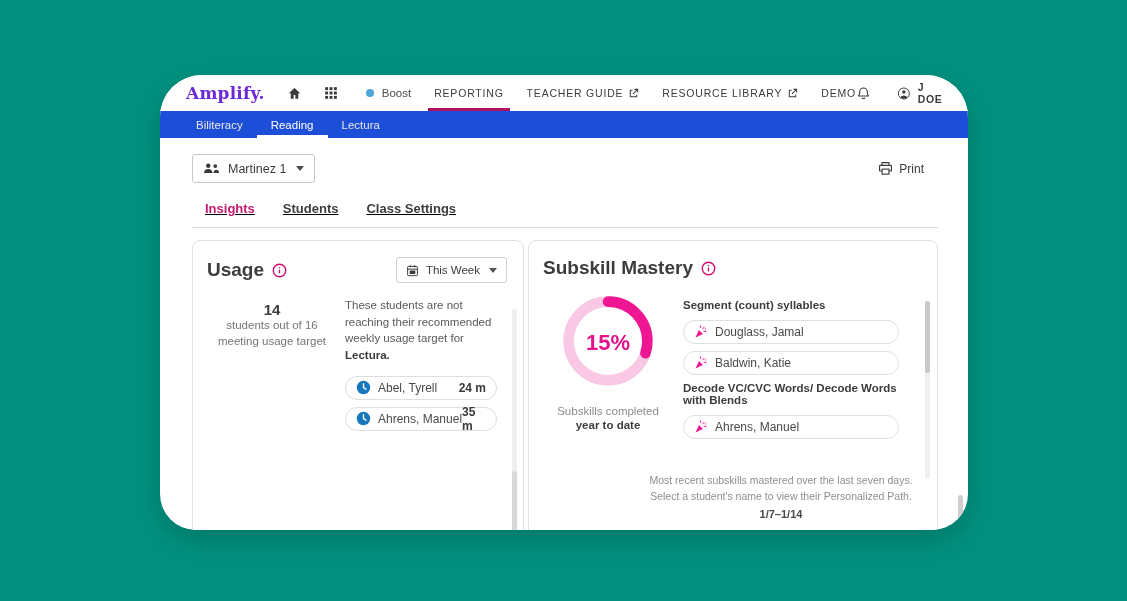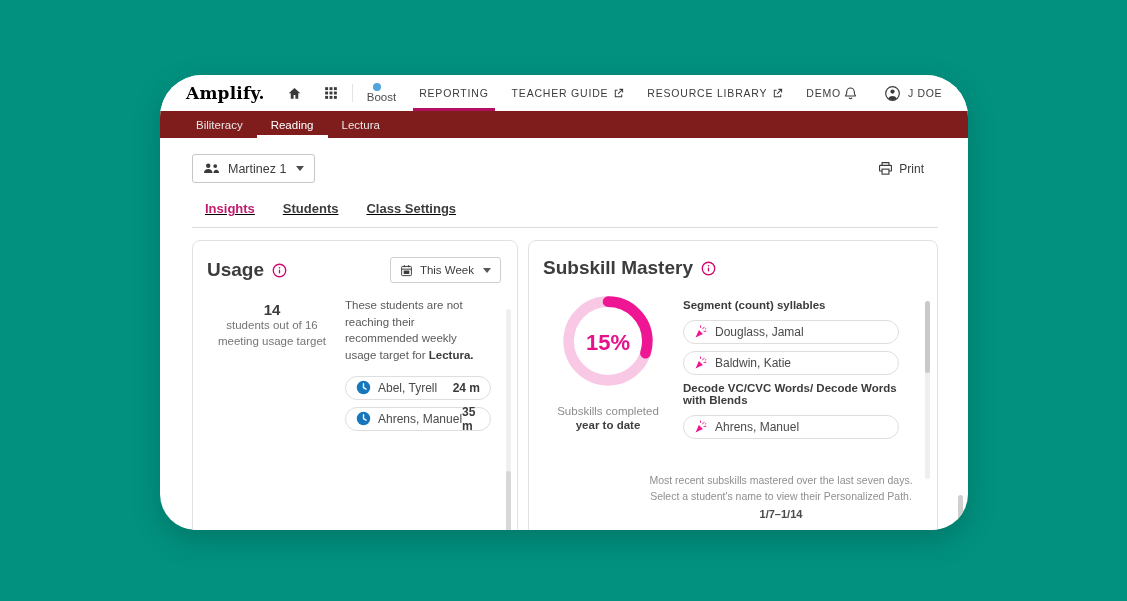--- a/index.html
+++ b/index.html
@@ -6,39 +6,39 @@
   html,body { width:1127px; height:601px; }
   body { font-family:"Liberation Sans", sans-serif; background:#02917f; position:relative; overflow:hidden; }
 
   .stage { position:absolute; inset:0; }
   .window { position:absolute; left:160px; top:75px; width:808px; height:455px;
             background:#fff; border-radius:42px 42px 36px 36px; overflow:hidden;
             box-shadow:0 10px 30px rgba(0,0,0,.18); }
 
   
   .topnav { height:36px; background:#fff; display:flex; align-items:center; padding:0 26px; position:relative; }
-  .logo { font-family:"DejaVu Serif", serif; font-weight:700; font-size:17px; color:#000000; letter-spacing:.2px; }
+  .logo { font-family:"DejaVu Serif", serif; font-weight:700; font-size:17px; color:#6d28d9; letter-spacing:.2px; }
   .icon-btn { display:flex; align-items:center; justify-content:center; cursor:pointer; }
   .nav-home { margin-left:22px; }
   .nav-grid { margin-left:22px; }
   .nav-divider { width:1px; height:18px; background:#e4e4e4; margin-left:14px; }
-  .boost { display:flex; align-items:center; margin-left:14px;flex-direction:column; }
+  .boost { display:flex; align-items:center; margin-left:14px; }
   .boost-dot { width:8px; height:8px; border-radius:50%; background:#52a5d9; margin-right:8px; }
   .boost-label { font-size:11.5px; color:#4c4c4c; }
   .nav-item { margin-left:23px; font-size:10.5px; font-weight:normal; letter-spacing:.8px; color:#3c3c3c;
               height:36px; display:flex; align-items:center; position:relative; cursor:pointer; white-space:nowrap; }
   .nav-item .u-bar { position:absolute; left:-6px; right:-6px; bottom:0; height:3px; background:#b01160; }
   .ext { margin-left:5px; display:inline-flex; }
   .nav-right { margin-left:auto; display:flex; align-items:center; }
   .bell { margin-right:26px; }
-  .user { display:flex; align-items:center; font-size:10.5px; font-weight:normal; letter-spacing:.6px; color:#3c3c3c;justify-content:flex-end; }
+  .user { display:flex; align-items:center; font-size:10.5px; font-weight:bold; letter-spacing:.6px; color:#3c3c3c;justify-content:flex-end; }
   .user svg { margin-right:7px; }
 
   
-  .darkbar { height:27px; background:#7f1d1d; display:flex; align-items:stretch; padding-left:22px; }
+  .darkbar { height:27px; background:#1d4ed8; display:flex; align-items:stretch; padding-left:22px; }
   .ptab { padding:0 14px; font-size:11.5px; color:#e9e7e7; display:flex; align-items:center; position:relative; cursor:pointer; }
   .ptab.selected { color:#fff; }
   .ptab.selected .u-bar { position:absolute; left:0; right:0; bottom:0; height:3px; background:#fff; }
 
   
   .filters { display:flex; align-items:center; margin:16px 44px 0 32px; }
   .drop-btn { display:flex; align-items:center; height:29px; border:1px solid #c6c6c6; border-radius:3px;
               background:#fff; padding:0 10px; font-size:12.5px; color:#3c3c3c; margin-right:12px; cursor:pointer; }
   .drop-btn svg { margin-right:8px; }
   .caret { width:0; height:0; border-left:4px solid transparent; border-right:4px solid transparent;
@@ -46,21 +46,21 @@
   .print { margin-left:auto; display:flex; align-items:center; font-size:12px; color:#3c3c3c; cursor:pointer; }
   .print svg { margin-right:6px; }
 
   
   .stabs { display:flex; margin:18px 30px 0 45px; border-bottom:none;text-decoration:underline; }
   .stab { font-size:13px; font-weight:bold; color:#3c3c3c; margin-right:28px; padding-bottom:11px; cursor:pointer; }
   .stab.selected { color:#c11b6e; }
   .srule { height:1px; background:#dcdcdc; margin:0 30px 0 32px; }
 
   
-  .cards { display:flex; gap:10px; margin:12px 30px 0 32px; height:310px; }
+  .cards { display:flex; gap:4px; margin:12px 30px 0 32px; height:310px; }
   .card { flex:1 1 0; border:1px solid #e1e1e1; border-radius:8px; background:#fff; position:relative; padding:16px 16px 0 14px; }
   .card-head { display:flex; align-items:center; }
   .card-title { font-size:19px; font-weight:bold; color:#3c3c3c; }
   .info-ic { margin-left:8px; display:inline-flex; }
   .period-btn { margin-left:auto; display:flex; align-items:center; height:26px; border:1px solid #cfcfcf;
                 border-radius:3px; padding:0 9px; font-size:11.5px; color:#3c3c3c; cursor:pointer; }
   .period-btn svg { margin-right:7px; }
   .period-btn .caret { border-top-color:#555; margin-left:9px; }
 
   .card-body { display:flex; margin-top:14px; }

